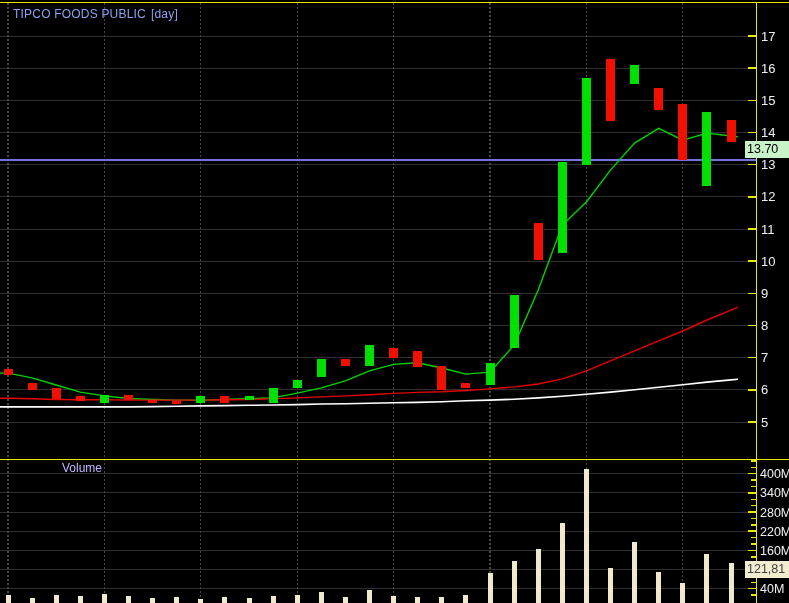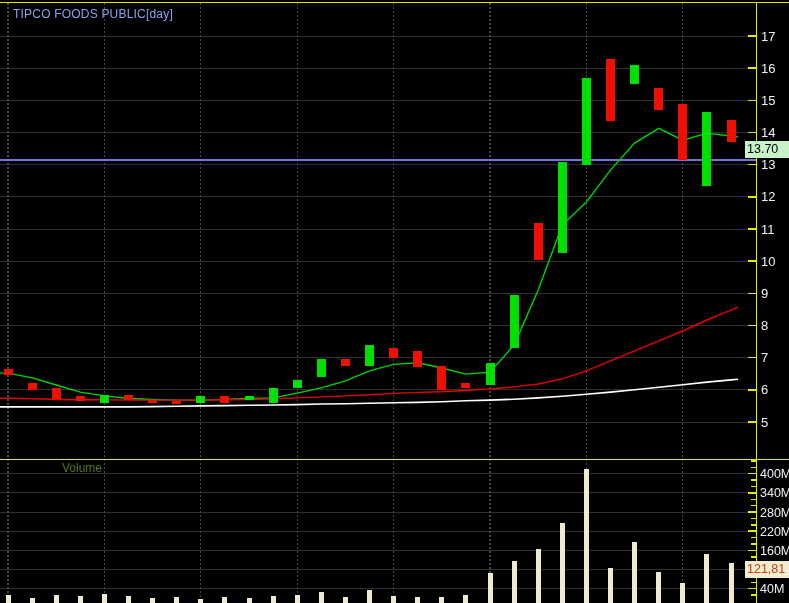--- a/index.html
+++ b/index.html
@@ -3,21 +3,21 @@
 <meta charset="utf-8">
 <style>
   html,body { margin:0; padding:0; background:#000; }
   #app {
     position:relative; width:789px; height:603px; background:#000; overflow:hidden;
     font-family:"Liberation Sans", sans-serif;
   }
   #chart-svg { position:absolute; left:0; top:0; }
   .overlay { position:absolute; z-index:5; }
   #title { left:13px; top:7px; font-size:12px; letter-spacing:0.2px; white-space:nowrap; }
-  #title .tf { }
+  #title .tf { margin-left:5px; }
   #volume-label { left:62px; top:461px; font-size:12px; }
   .tag {
     left:745px; width:44px; height:17px; color:#000;
     font-size:12.5px; line-height:17px; padding-left:2px; box-sizing:border-box;
     white-space:nowrap; overflow:hidden;
   }
   #price-tag { top:141px; }
   #volume-tag { top:561px; }
 </style>
 </head>
@@ -175,18 +175,18 @@
       <text x="760" y="516.6" fill="#f0f0f0" font-size="12.5" font-family="&quot;Liberation Sans&quot;, sans-serif">280M</text>
       <text x="760" y="535.7" fill="#f0f0f0" font-size="12.5" font-family="&quot;Liberation Sans&quot;, sans-serif">220M</text>
       <text x="760" y="554.9" fill="#f0f0f0" font-size="12.5" font-family="&quot;Liberation Sans&quot;, sans-serif">160M</text>
       <text x="760" y="593.2" fill="#f0f0f0" font-size="12.5" font-family="&quot;Liberation Sans&quot;, sans-serif">40M</text>
     </svg>
 
   <div id="title" class="overlay" style="color: rgb(139, 162, 240);">
     <span>TIPCO FOODS PUBLIC</span><span class="tf">[day]</span>
   </div>
 
-  <div id="volume-label" class="overlay" style="color: #4d7c0f;">Volume</div>
+  <div id="volume-label" class="overlay" style="color: #c4b5fd;">Volume</div>
 
   <div id="price-tag" class="overlay tag" style="background: rgb(200, 242, 200); color: #000000;">13.70</div>
 
-  <div id="volume-tag" class="overlay tag" style="background: rgb(242, 236, 208); color: #c2410c;">121,81</div>
+  <div id="volume-tag" class="overlay tag" style="background: rgb(242, 236, 208); color: #404040;">121,81</div>
 </div>
 
 </body></html>

